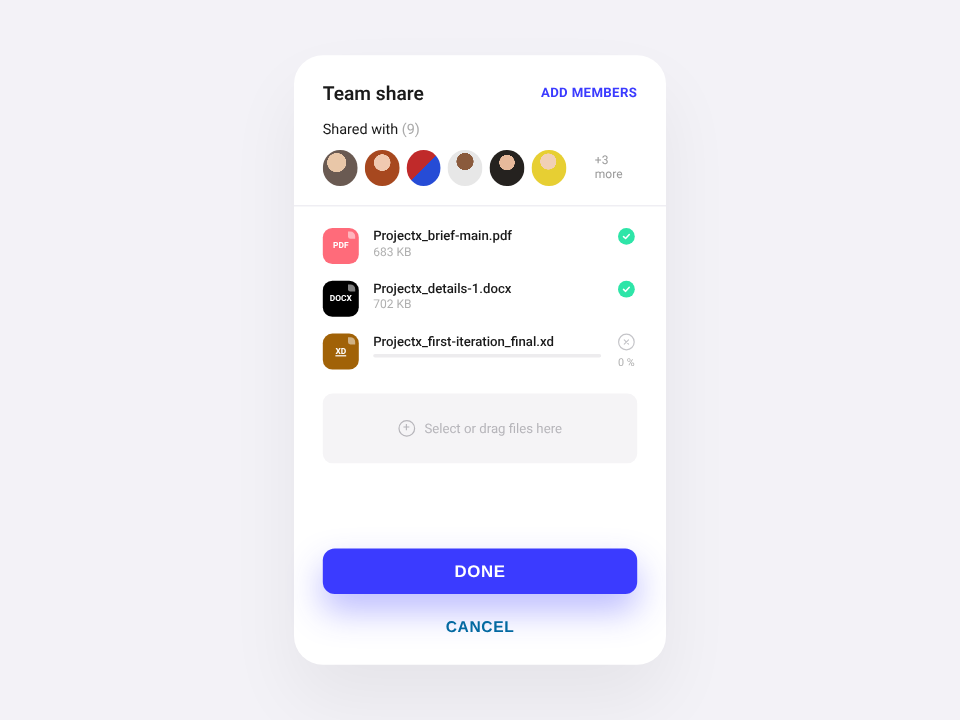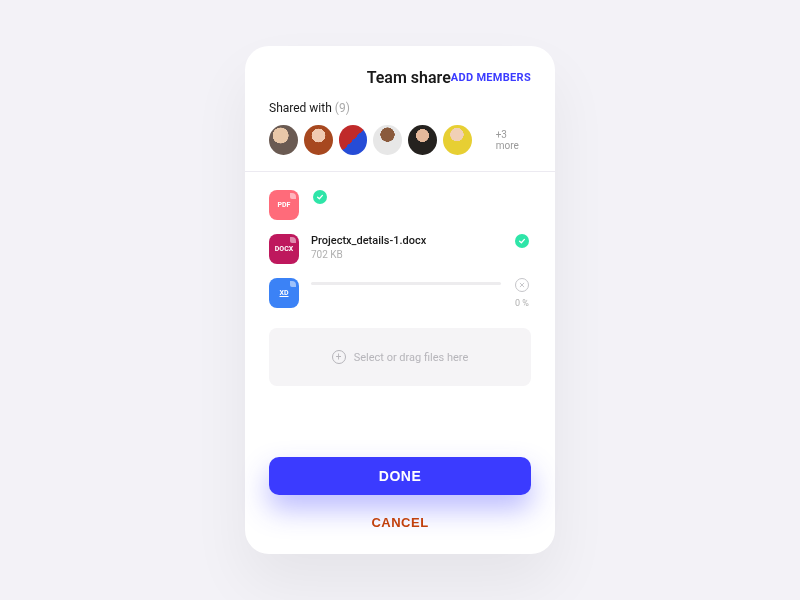--- a/index.html
+++ b/index.html
@@ -14,21 +14,21 @@
   }
   .card {
     width: 310px;
     background: #fff;
     border-radius: 24px;
     padding: 22px 24px 20px 24px;
     box-shadow: 0 30px 60px rgba(0,0,0,0.06);
   }
   .header {
     display: flex;
-    justify-content: flex-end;
+    justify-content: space-between;
     align-items: center;
     margin-bottom: 14px;
   }
   .title {
     font-size: 16px;
     font-weight: 600;
     color: #1a1a1a;
   }
   .add-members {
     font-size: 11px;
@@ -93,22 +93,22 @@
   }
   .file-icon::before {
     content: "";
     position: absolute;
     top: 3px; right: 3px;
     width: 6px; height: 6px;
     background: rgba(255,255,255,0.5);
     border-radius: 0 4px 0 2px;
   }
   .ic-pdf { background: #ff6b7a; }
-  .ic-docx { background: #be185d; }
-  .ic-xd { background: #3b82f6; text-decoration: underline; }
+  .ic-docx { background: #000000; }
+  .ic-xd { background: #a16207; text-decoration: underline; }
   .file-info {
     flex: 1;
     min-width: 0;
   }
   .file-name {
     font-size: 11px;
     color: #1a1a1a;
     font-weight: 500;
     margin-bottom: 2px;
     white-space: nowrap;
@@ -190,21 +190,21 @@
     letter-spacing: 0.5px;
     cursor: pointer;
     box-shadow: 0 14px 28px rgba(59,59,255,0.35);
     margin-bottom: 16px;
     margin-top: 47px;
   }
   .cancel-btn {
     width: 100%;
     background: transparent;
     border: none;
-    color: #c2410c;
+    color: #0369a1;
     font-size: 13px;
     font-weight: 700;
     letter-spacing: 0.5px;
     cursor: pointer;
     padding: 4px 0;
   }
   
   .av1 { background: radial-gradient(circle at 40% 35%, #e9c7a8 30%, #6a5a52 31%), #6a5a52; }
   .av2 { background: radial-gradient(circle at 50% 35%, #f0c9b0 28%, #a7481f 29%), #a7481f; }
   .av3 { background: linear-gradient(135deg, #c02a2a 50%, #264cd6 50%); }
@@ -238,20 +238,24 @@
   </div>
 
   <hr class="divider">
 
   <div class="files">
 
     <div class="file-row">
       <div class="file-icon ic-pdf">
           <span>PDF</span>
         </div>
+      <div class="file-info">
+        <div class="file-name">Projectx_brief-main.pdf</div>
+        <div class="file-size">683 KB</div>
+      </div>
       <div class="file-status">
         <span class="check">
           <svg viewBox="0 0 10 10">
               <path d="M2 5.2 L4.2 7.2 L8 3" stroke="#fff" stroke-width="1.6" fill="none" stroke-linecap="round" stroke-linejoin="round"></path>
             </svg>
         </span>
       </div>
     </div>
 
     <div class="file-row">
@@ -269,20 +273,21 @@
             </svg>
         </span>
       </div>
     </div>
 
     <div class="file-row">
       <div class="file-icon ic-xd">
           <span>XD</span>
         </div>
       <div class="file-info">
+        <div class="file-name">Projectx_first-iteration_final.xd</div>
         <div class="progress-wrap">
           <div class="progress-bar"></div>
         </div>
       </div>
       <div style="display:flex;flex-direction:column;align-items:center;gap:6px;">
         <div class="file-status">
           <span class="cancel-x">
             <svg viewBox="0 0 10 10">
                 <path d="M2 2 L8 8 M8 2 L2 8" stroke="#c5c5c9" stroke-width="1.6" stroke-linecap="round"></path>
               </svg>

